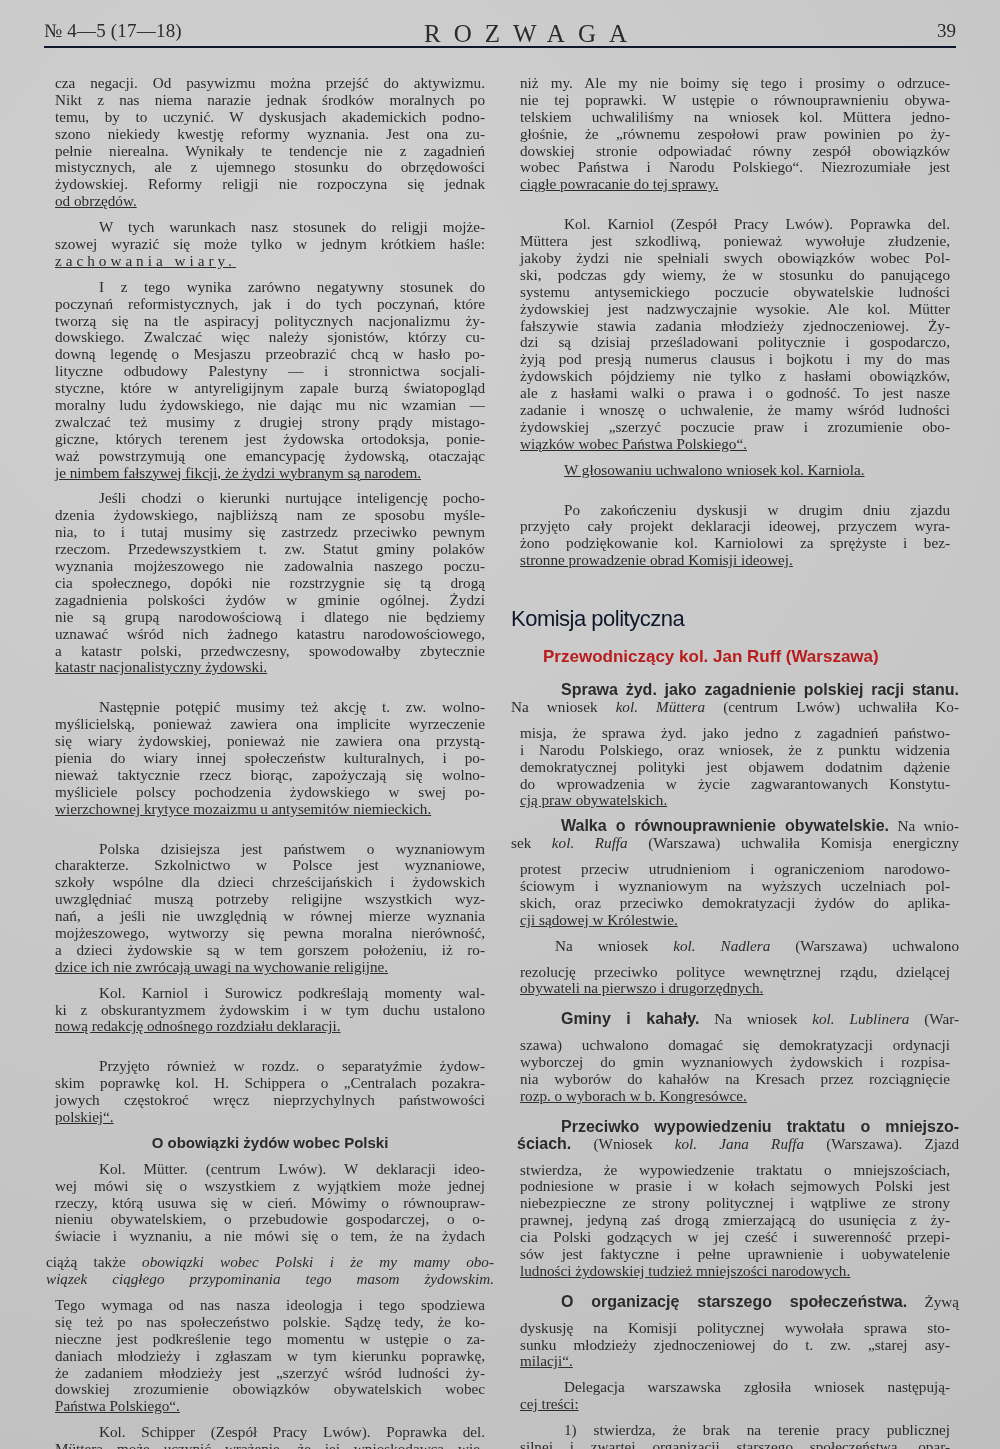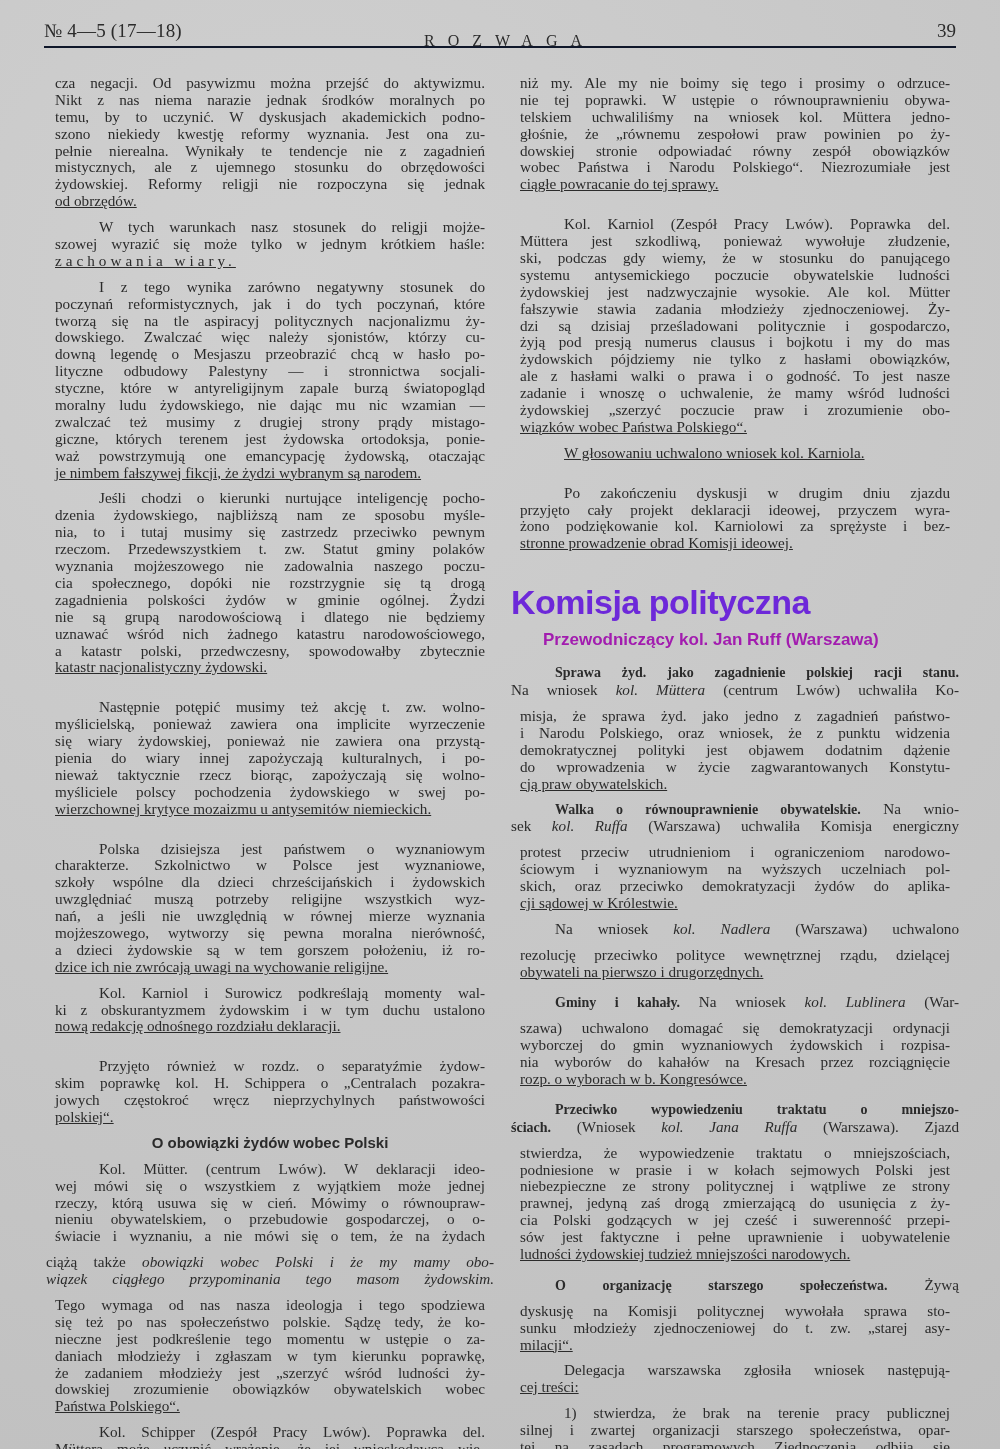--- a/index.html
+++ b/index.html
@@ -9,47 +9,47 @@
     background-image: radial-gradient(circle at 30% 20%, #d0d0d0 0%, #c6c6c6 60%, #bfbfbf 100%);
     color: #2b2b2b;
     font-family: "Liberation Serif", "DejaVu Serif", serif;
     position: relative;
   }
   .header {
     position: absolute; left: 44px; top: 16px; width: 912px; height: 30px;
     border-bottom: 2px solid #0f172a;
   }
   .hdr-left { position: absolute; left: 0; top: 4px; font-size: 19px; letter-spacing: 0.2px; }
-  .hdr-center { position: absolute; left: 380px; top: 16px; font-size: 16px; letter-spacing: 13px; }
+  .hdr-center { position: absolute; left: 380px; top: 4px; font-size: 25px; letter-spacing: 13px; }
   .hdr-right { position: absolute; right: 0; top: 4px; font-size: 19px; }
   .col {
     position: absolute; top: 66px; width: 448px;
     font-size: 15.2px; line-height: 16.9px;
   }
   .col-left { left: 46px; }
   .col-right { left: 511px; }
   .line { display: block; white-space: nowrap; text-align: justify; text-align-last: justify; height: 16.9px; }
   .line.last { text-align-last: left; text-decoration: underline; }
   .indent { padding-left: 44px; }
   .para { margin: 9px; }
   .gap { height: 5px; }
   .spaced { letter-spacing: 4px; }
-  .bold-sans { font-family: Liberation Serif, serif; font-weight: bold; font-size: 14px; }
+  .bold-sans { font-family: Liberation Sans, sans-serif; font-weight: bold; font-size: 16px; margin-left: 6px; }
   .it { font-style: italic; }
   .subhead {
     text-align: center; font-family: "Liberation Sans", "DejaVu Sans", sans-serif; font-weight: bold;
     font-size: 15px; margin: 9px 0 5px 0;
   }
   .big-title {
-    font-family: "Liberation Sans", "DejaVu Sans", sans-serif; font-weight: bold;
-    font-size: 34px; line-height: 40px; margin: 30px 0 6px 0; color: #6d28d9; letter-spacing: -0.5px;
+    font-family: "Liberation Sans", "DejaVu Sans", sans-serif; font-weight: normal;
+    font-size: 22px; line-height: 40px; margin: 30px 0 6px 0; color: #0f172a; letter-spacing: -0.5px;
   }
   .chair {
     font-family: "Liberation Sans", "DejaVu Sans", sans-serif; font-weight: bold; font-size: 17px;
-    margin: 10px 0 16px 32px; color: #a21caf;
+    margin: 10px 0 16px 32px; color: #b91c1c;
   }
 </style>
 </head>
 <body>
 
 <div class="header">
   <span class="hdr-left">№ 4—5 (17—18)</span>
   <span class="hdr-center">ROZWAGA</span>
   <span class="hdr-right">39</span>
 </div>
@@ -95,21 +95,21 @@
       <span class="line">nie są grupą narodowościową i dlatego nie będziemy</span>
       <span class="line">uznawać wśród nich żadnego katastru narodowościowego,</span>
       <span class="line">a katastr polski, przedwczesny, spowodowałby zbytecznie</span>
       <span class="line last">katastr nacjonalistyczny żydowski.</span>
     </div>
   <div class="gap"></div>
   <div class="para">
       <span class="line indent">Następnie potępić musimy też akcję t. zw. wolno-</span>
       <span class="line">myślicielską, ponieważ zawiera ona implicite wyrzeczenie</span>
       <span class="line">się wiary żydowskiej, ponieważ nie zawiera ona przystą-</span>
-      <span class="line">pienia do wiary innej zapożyczają kulturalnych, i po-</span>
+      <span class="line">pienia do wiary innej społeczeństw kulturalnych, i po-</span>
       <span class="line">nieważ taktycznie rzecz biorąc, zapożyczają się wolno-</span>
       <span class="line">myśliciele polscy pochodzenia żydowskiego w swej po-</span>
       <span class="line last">wierzchownej krytyce mozaizmu u antysemitów niemieckich.</span>
     </div>
   <div class="gap"></div>
   <div class="para">
       <span class="line indent">Polska dzisiejsza jest państwem o wyznaniowym</span>
       <span class="line">charakterze. Szkolnictwo w Polsce jest wyznaniowe,</span>
       <span class="line">szkoły wspólne dla dzieci chrześcijańskich i żydowskich</span>
       <span class="line">uwzględniać muszą potrzeby religijne wszystkich wyz-</span>
@@ -163,20 +163,21 @@
       <span class="line">telskiem uchwaliliśmy na wniosek kol. Müttera jedno-</span>
       <span class="line">głośnie, że „równemu zespołowi praw powinien po ży-</span>
       <span class="line">dowskiej stronie odpowiadać równy zespół obowiązków</span>
       <span class="line">wobec Państwa i Narodu Polskiego“. Niezrozumiałe jest</span>
       <span class="line last">ciągłe powracanie do tej sprawy.</span>
     </div>
   <div class="gap"></div>
   <div class="para">
       <span class="line indent">Kol. Karniol (Zespół Pracy Lwów). Poprawka del.</span>
       <span class="line">Müttera jest szkodliwą, ponieważ wywołuje złudzenie,</span>
+      <span class="line">jakoby żydzi nie spełniali swych obowiązków wobec Pol-</span>
       <span class="line">ski, podczas gdy wiemy, że w stosunku do panującego</span>
       <span class="line">systemu antysemickiego poczucie obywatelskie ludności</span>
       <span class="line">żydowskiej jest nadzwyczajnie wysokie. Ale kol. Mütter</span>
       <span class="line">fałszywie stawia zadania młodzieży zjednoczeniowej. Ży-</span>
       <span class="line">dzi są dzisiaj prześladowani politycznie i gospodarczo,</span>
       <span class="line">żyją pod presją numerus clausus i bojkotu i my do mas</span>
       <span class="line">żydowskich pójdziemy nie tylko z hasłami obowiązków,</span>
       <span class="line">ale z hasłami walki o prawa i o godność. To jest nasze</span>
       <span class="line">zadanie i wnoszę o uchwalenie, że mamy wśród ludności</span>
       <span class="line">żydowskiej „szerzyć poczucie praw i zrozumienie obo-</span>

